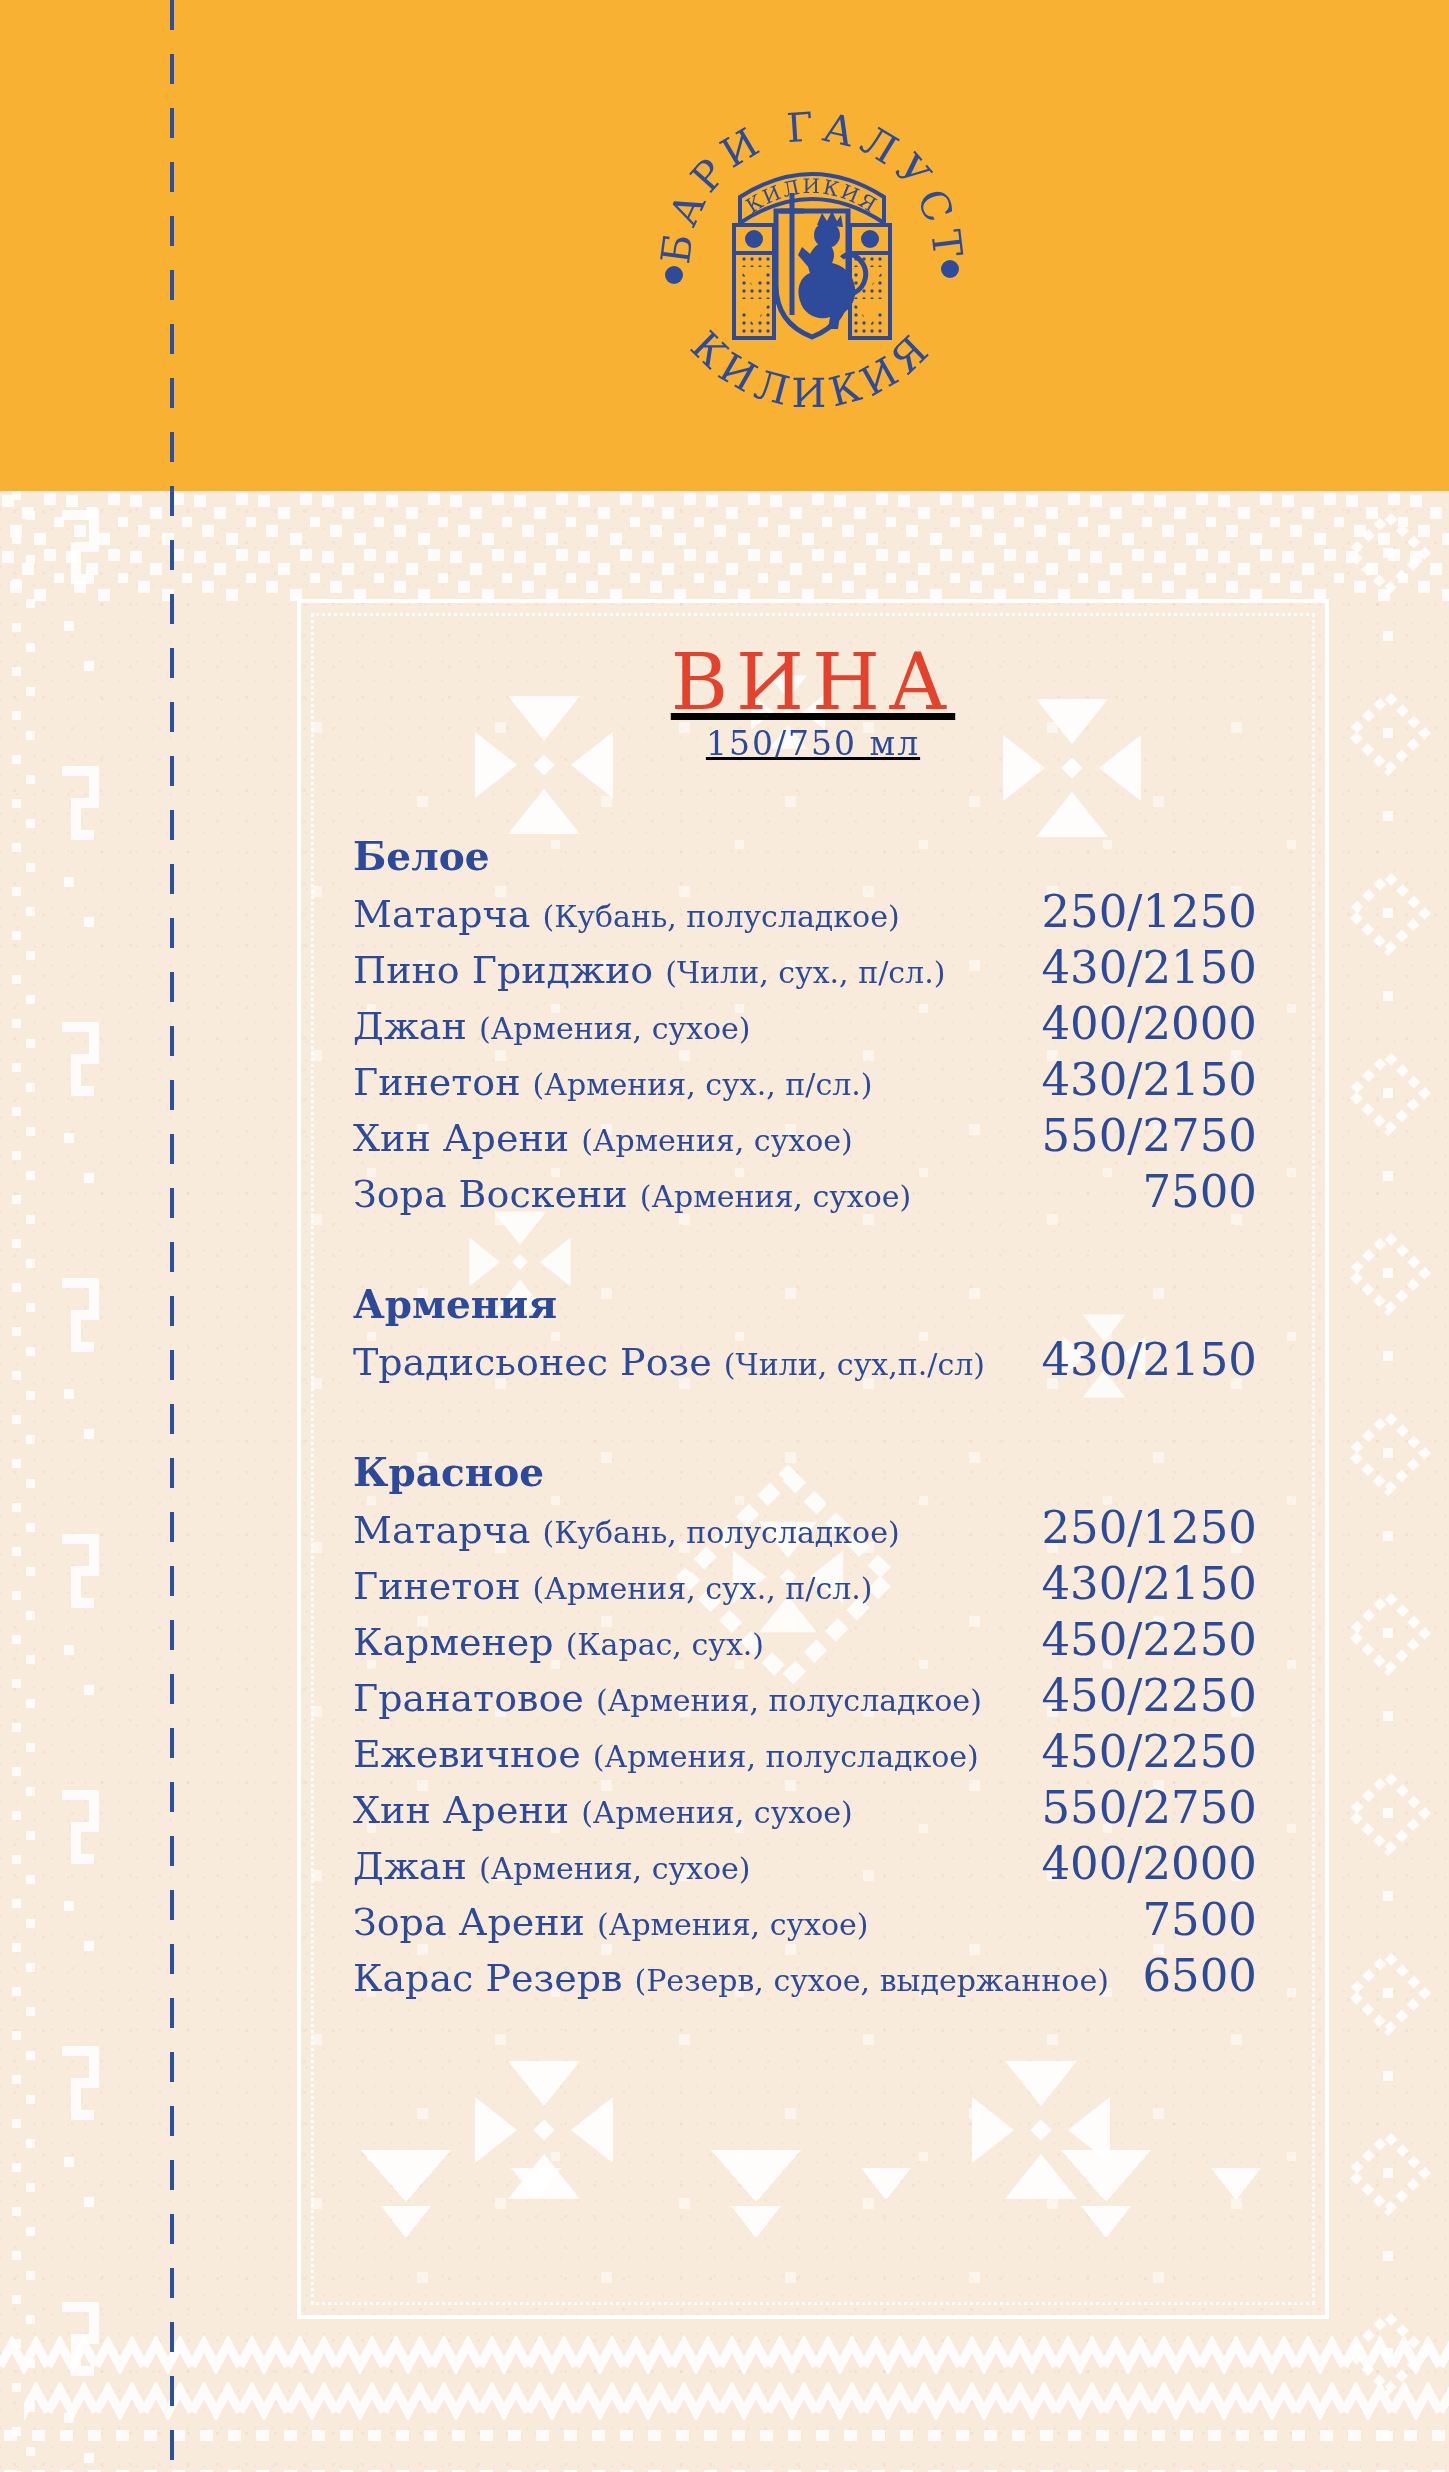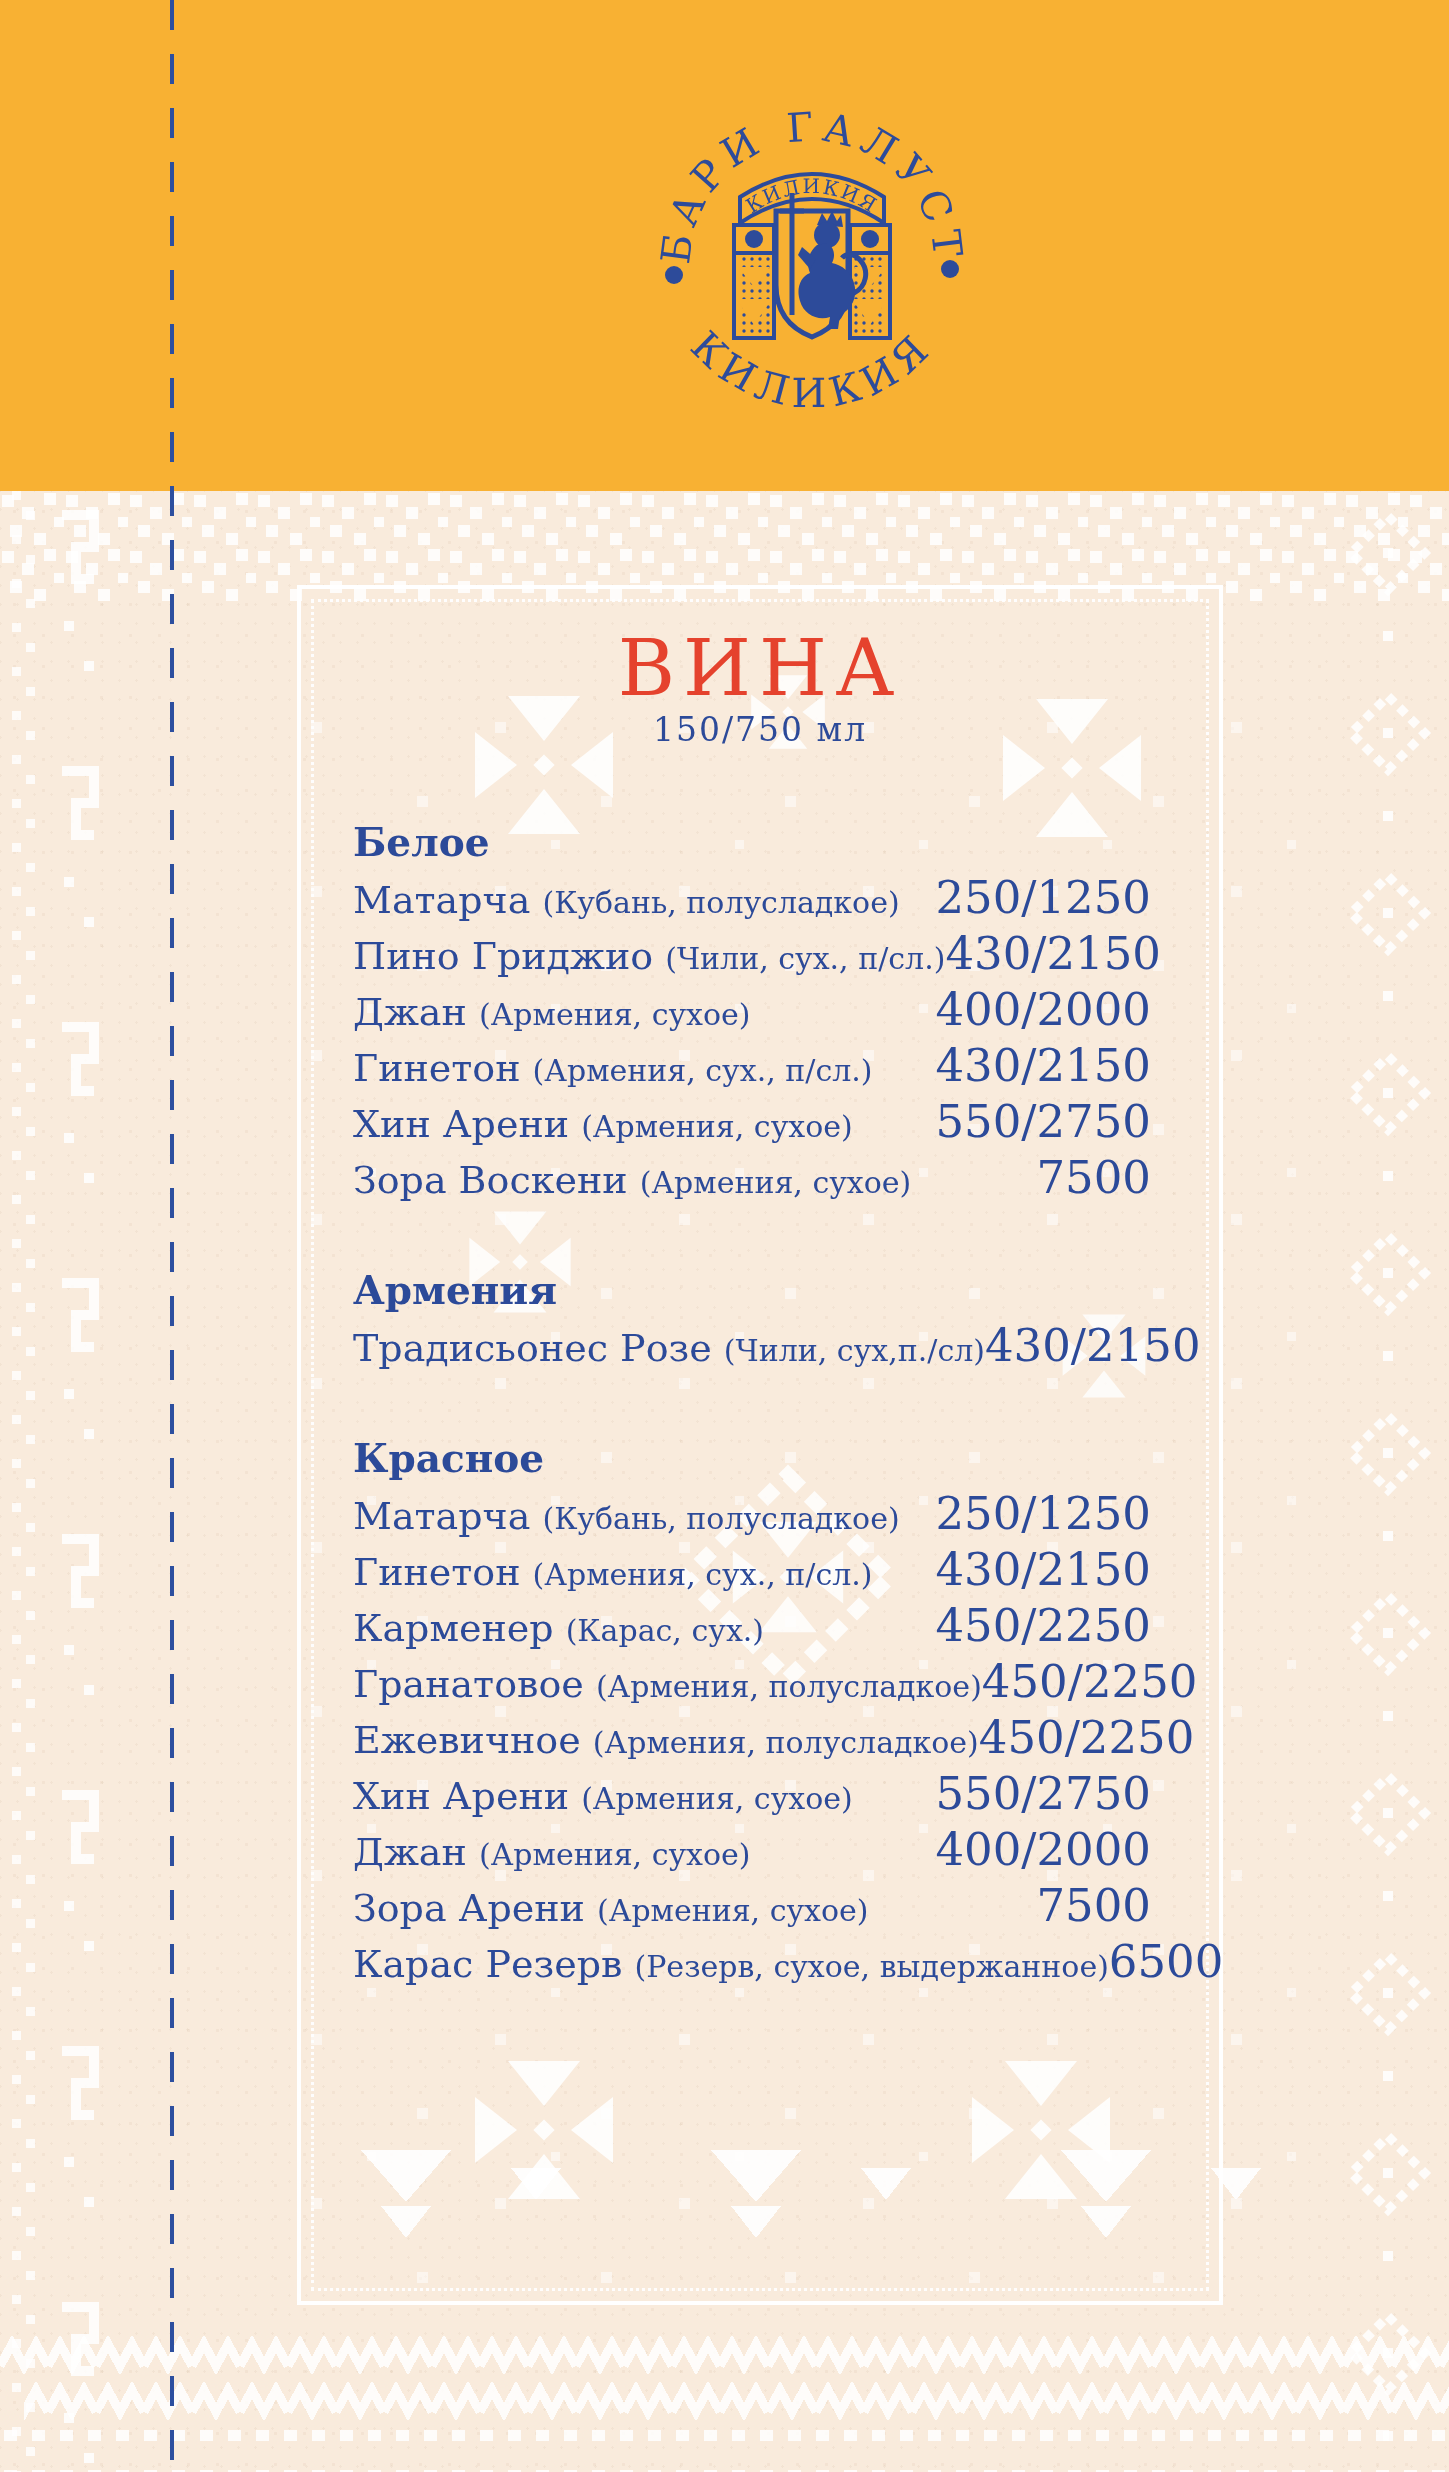--- a/index.html
+++ b/index.html
@@ -18,22 +18,22 @@
   .orange-band{position:absolute;left:0;top:0;width:1449px;height:491px;background:#F8B133;}
   
   .fold-line{
     position:absolute;left:170px;top:0;width:4px;height:2472px;z-index:6;
     background:repeating-linear-gradient(180deg,#2D4F9F 0 30px,transparent 30px 54px);
   }
   
   .orn{position:absolute;pointer-events:none;z-index:1;}
   
   .frame{
-    position:absolute;left:297px;top:585px;width:926px;height:1720px;
-    border:4px solid #ffffff;box-sizing:border-box;z-index:4;
+    position:absolute;left:297px;top:599px;width:1032px;height:1720px;
+    border:4px solid #ffffff;box-sizing:border-box;z-index:4;text-decoration:underline;
   }
   .frame::before{
     content:"";position:absolute;inset:10px;border:3px dotted rgba(255,255,255,0.95);
     pointer-events:none;
   }
   .menu-title{
     margin:40px 0 0 0;text-align:center;
     font-size:78px;font-weight:400;letter-spacing:8px;color:#E5422D;line-height:1.0;
   }
   .menu-subtitle{

